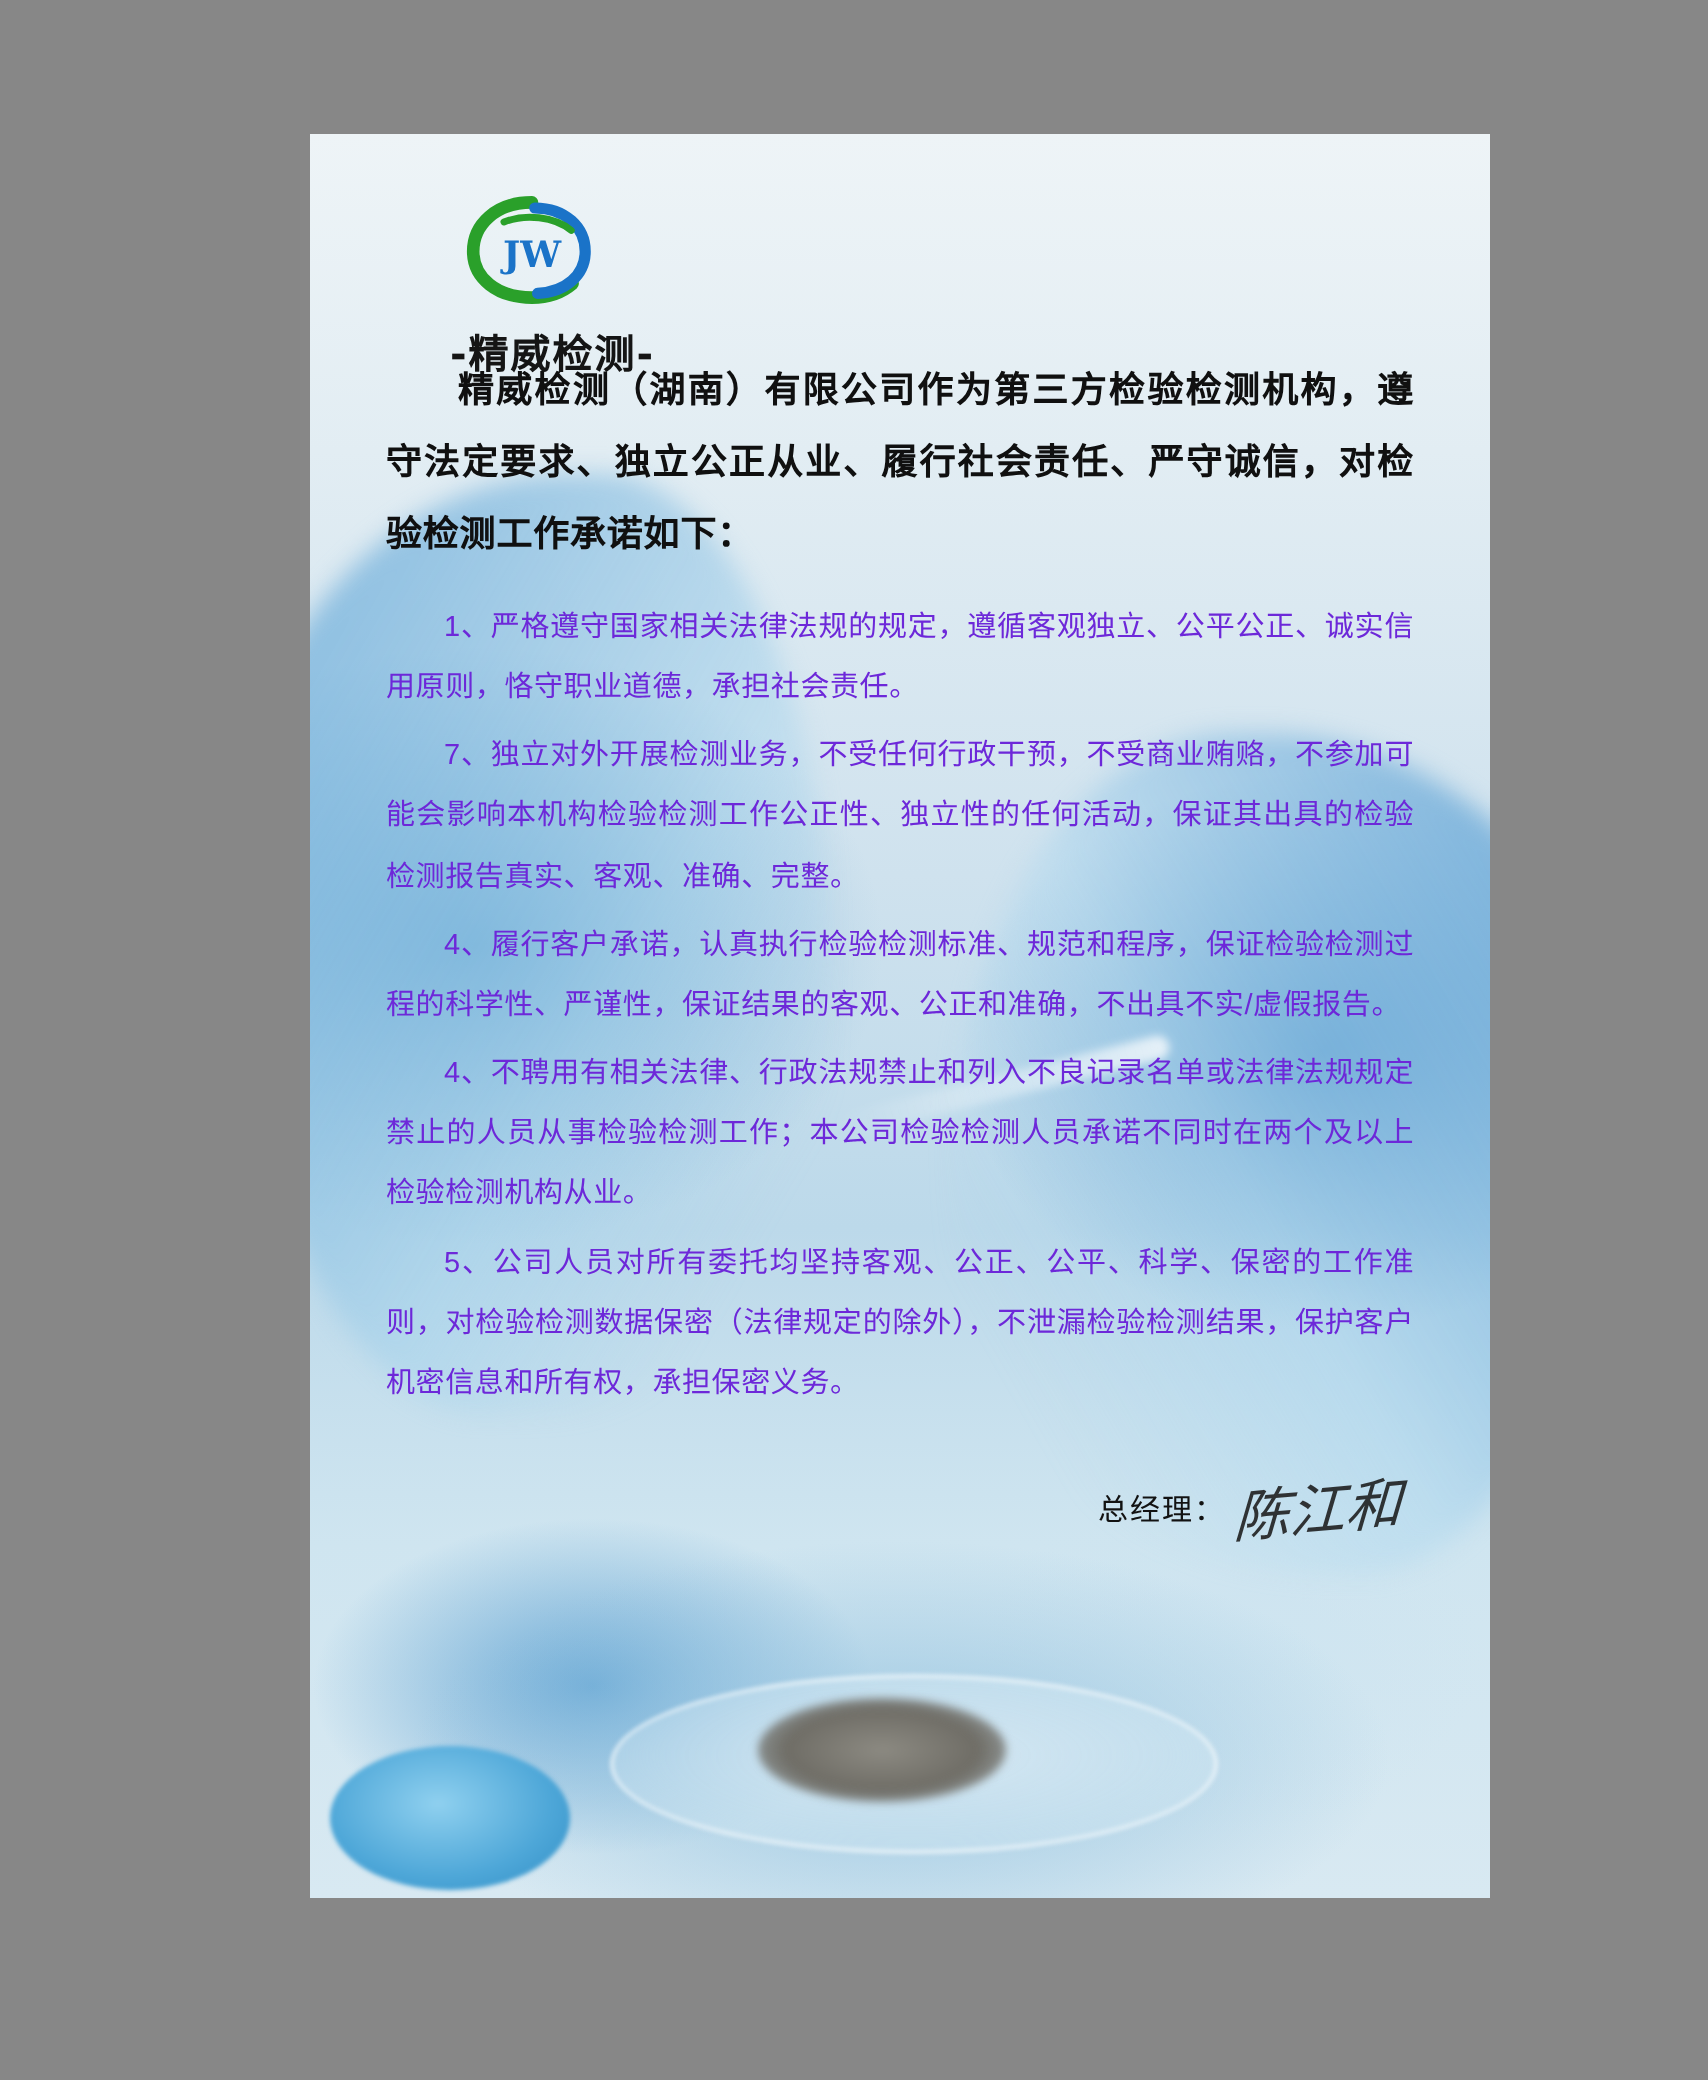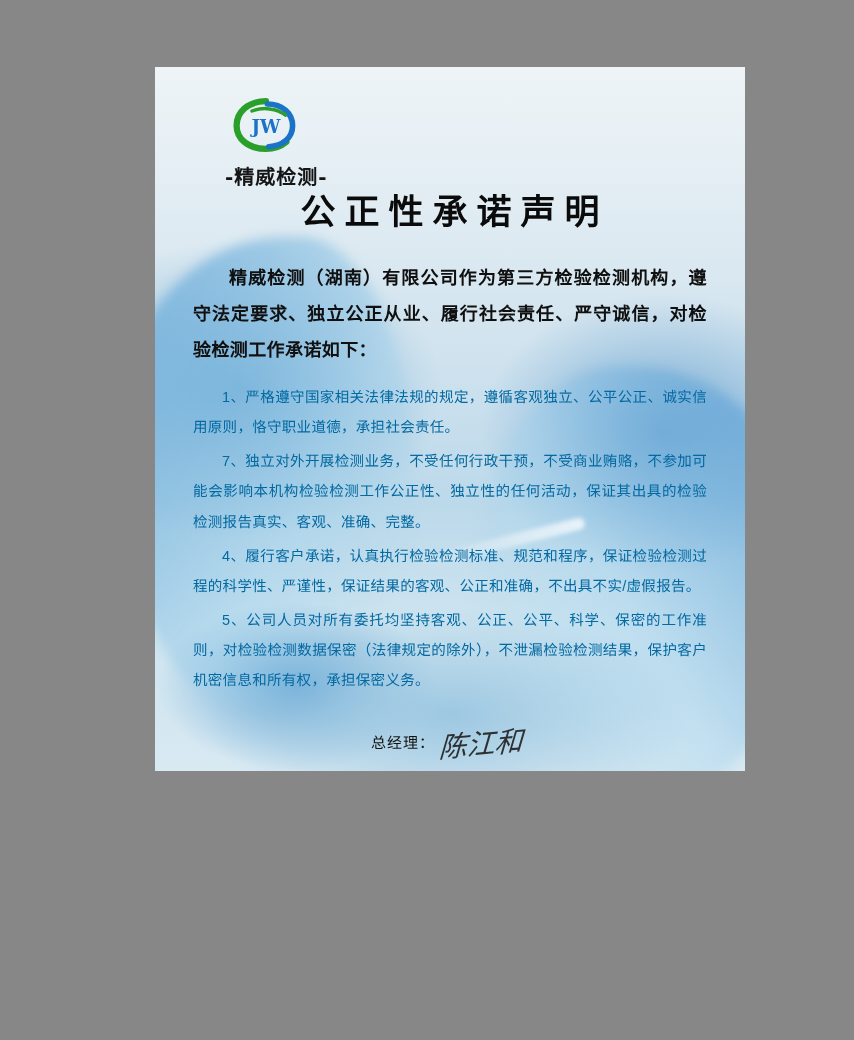--- a/index.html
+++ b/index.html
@@ -13,21 +13,21 @@
     background: #878787;
     font-family: "Liberation Sans", "DejaVu Sans", sans-serif;
     overflow: hidden;
   }
 
   .page {
     position: absolute;
     left: 155px;
     top: 67px;
     width: 590px;
-    height: 704px;
+    height: 882px;
     background: #dfe9ef;
     overflow: hidden;
   }
 
   
   .bg {
     position: absolute;
     inset: 0;
     background:
       radial-gradient(ellipse 300px 220px at 14% 46%, rgba(120,176,214,0.85) 0%, rgba(120,176,214,0) 68%),
@@ -141,27 +141,27 @@
     color: #101010;
   }
 
   .clause {
     font-size: 14.5px;
     line-height: 2.08;
     text-align: justify;
     letter-spacing: 0.3px;
     margin: 0 0 4px 0;
     text-indent: 2em;
-    color: #0369a1;
+    color: #6d28d9;
   }
 
   .sign-row {
     display: flex;
     align-items: center;
-    justify-content: center;
+    justify-content: flex-end;
     margin-top: 26px;
     padding-right: 6px;
   }
   .sign-label {
     font-size: 15px;
     letter-spacing: 1px;
     color: #121212;
   }
   .signature {
     margin-left: 4px;
@@ -201,27 +201,27 @@
     <div class="logo-wrap">
       <svg class="logo-mark" viewBox="0 0 100 80">
         <path d="M50 6 C24 6 8 22 8 41 C8 60 25 74 50 74 C62 74 72 70 79 64" fill="none" stroke="#2aa02a" stroke-width="9" stroke-linecap="round"></path>
         <path d="M52 10 C74 10 88 24 88 41 C88 58 74 70 54 71" fill="none" stroke="#1a73c8" stroke-width="8" stroke-linecap="round"></path>
         <path d="M30 20 C45 14 66 16 78 26" fill="none" stroke="#2aa02a" stroke-width="5" stroke-linecap="round"></path>
         <text x="50" y="52" font-family="DejaVu Serif, serif" font-size="26" font-weight="bold" fill="#1a73c8" text-anchor="middle">JW</text>
       </svg>
       <div class="brand-name">-精威检测-</div>
     </div>
 
-    <h1 class="doc-title">公正性承诺声明</h1>
 
     <p class="lead">精威检测（湖南）有限公司作为第三方检验检测机构，遵守法定要求、独立公正从业、履行社会责任、严守诚信，对检验检测工作承诺如下：</p>
 
     <p class="clause">1、严格遵守国家相关法律法规的规定，遵循客观独立、公平公正、诚实信用原则，恪守职业道德，承担社会责任。</p>
     <p class="clause">7、独立对外开展检测业务，不受任何行政干预，不受商业贿赂，不参加可能会影响本机构检验检测工作公正性、独立性的任何活动，保证其出具的检验检测报告真实、客观、准确、完整。</p>
     <p class="clause">4、履行客户承诺，认真执行检验检测标准、规范和程序，保证检验检测过程的科学性、严谨性，保证结果的客观、公正和准确，不出具不实/虚假报告。</p>
+    <p class="clause">4、不聘用有相关法律、行政法规禁止和列入不良记录名单或法律法规规定禁止的人员从事检验检测工作；本公司检验检测人员承诺不同时在两个及以上检验检测机构从业。</p>
     <p class="clause">5、公司人员对所有委托均坚持客观、公正、公平、科学、保密的工作准则，对检验检测数据保密（法律规定的除外），不泄漏检验检测结果，保护客户机密信息和所有权，承担保密义务。</p>
 
     <div class="sign-row">
       <span class="sign-label">总经理：</span>
       <span class="signature">陈江和</span>
     </div>
 
 
   </div>
 </div>

